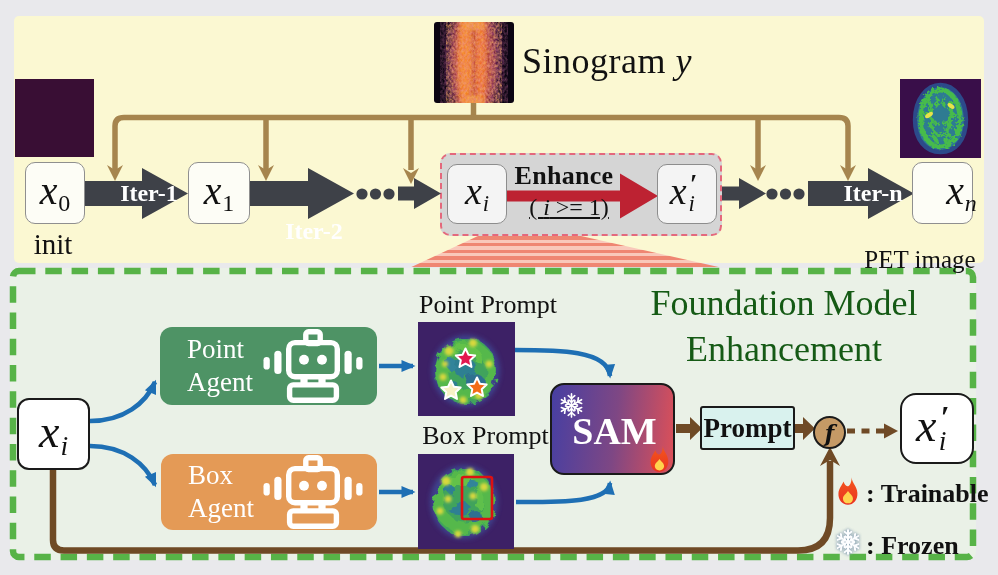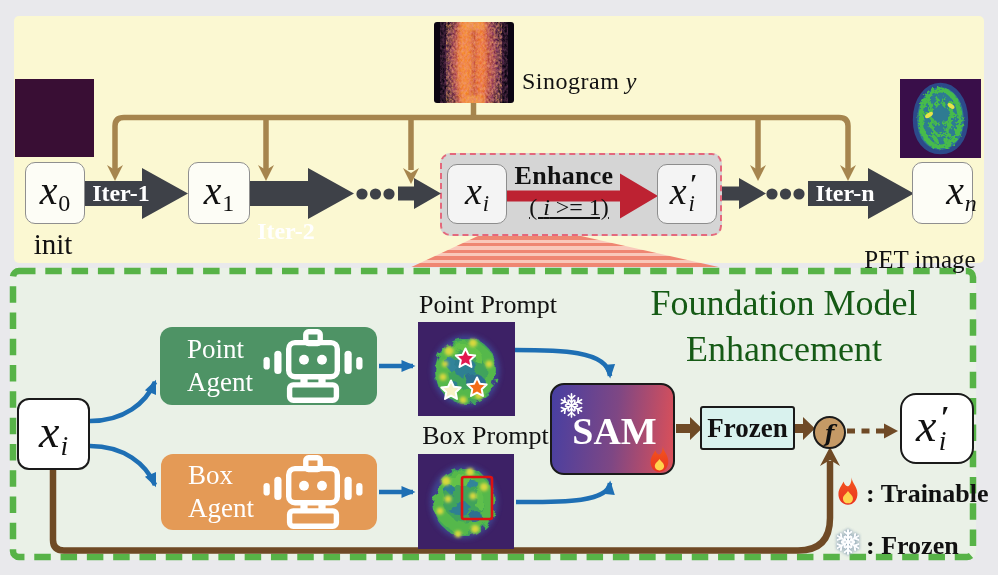--- a/index.html
+++ b/index.html
@@ -23,21 +23,21 @@
   .math{font-family:"Liberation Serif","DejaVu Serif",serif;font-style:italic;line-height:1;}
   .math .sub{font-size:.6em;vertical-align:-0.3em;margin-left:.04em;}
   .math .subd{font-size:.6em;vertical-align:-0.3em;margin-left:.04em;font-style:normal;}
   .math .stack{position:relative;display:inline-block;width:.42em;height:1em;vertical-align:-0.3em;margin-left:.05em;}
   .math .stack .pr{position:absolute;top:-0.24em;left:.06em;font-size:.7em;font-style:normal;font-weight:bold;}
   .math .stack .sb{position:absolute;bottom:-0.02em;left:0;font-size:.6em;}
 
   .toptitle{left:36px;top:19px;width:380px;text-align:center;font-size:35px;letter-spacing:.3px;color:var(--top-title,#7b3a15);}
   .caption{font-size:29px;text-align:center;}
 
-  .iterlabel{font-weight:bold;color:#fff;font-size:24px;text-align:center;line-height:26px;}
+  .iterlabel{font-weight:bold;color:#fff;font-size:24px;text-align:center;line-height:26px;padding-left:28px;}
 
   
   .enhance{left:440px;top:153px;width:282px;height:83px;background:var(--enhance-fill,#d5d5d5);
            border:2.5px dashed var(--enhance-border,#e4687c);border-radius:10px;box-sizing:border-box;}
   .enh-inner-node{background:#f4f4f4;border:1.6px solid #8d8d8d;}
   .enh-title{left:508px;top:161px;width:112px;text-align:center;font-weight:bold;font-size:26px;letter-spacing:.3px;}
   .enh-cond{left:499px;top:194px;width:140px;text-align:center;font-size:24px;text-decoration:underline;}
   .enh-cond .v{font-style:italic;}
 
   
@@ -175,21 +175,21 @@
         <ellipse cx="39" cy="40" rx="19" ry="60" fill="#c14a28" filter="url(#sblur)"></ellipse>
         <ellipse cx="31" cy="40" rx="7" ry="56" fill="#f58222" filter="url(#sblur2)"></ellipse>
         <ellipse cx="47" cy="40" rx="5" ry="52" fill="#ef7020" filter="url(#sblur2)"></ellipse>
         <ellipse cx="40" cy="3" rx="12" ry="6" fill="#f8a030" opacity=".8" filter="url(#sblur2)"></ellipse>
         <ellipse cx="40" cy="79" rx="10" ry="6" fill="#f8a030" opacity=".8" filter="url(#sblur2)"></ellipse>
         <rect x="12" y="0" width="56" height="81" fill="#ffb347" filter="url(#snoise)" opacity="0.9"></rect>
         <rect x="6" y="0" width="68" height="81" fill="#c05aa0" filter="url(#snoise2)" opacity="0.55"></rect>
       </g>
     </svg>
   </div>
-  <div class="abs" style="left:522px;top:40px;font-size:24px;letter-spacing:.5px;margin-top:28px;">
+  <div class="abs" style="left:522px;top:40px;font-size:36px;letter-spacing:.5px;">
     <span>Sinogram</span>
     <span class="math">y</span>
   </div>
 
   <div class="abs" style="left:900px;top:79px;">
     <svg width="81" height="79" viewBox="0 0 81 79">
       <defs>
         <filter id="wig" x="-20%" y="-20%" width="140%" height="140%">
           <feTurbulence type="fractalNoise" baseFrequency="0.25" numOctaves="2" seed="11" result="t"></feTurbulence>
           <feDisplacementMap in="SourceGraphic" in2="t" scale="5"></feDisplacementMap>
@@ -402,21 +402,21 @@
               <stop offset="1" stop-color="#e93223"></stop>
           </linearGradient>
         </defs>
         <path fill="url(#fg)" d="M20.5,1.5 C21,9 27.4,12.5 27.9,21.5 C28.4,30 23,36.5 15.9,36.5 C8.7,36.5 3.4,30.4 3.9,22 C4.3,15.5 8.3,12 10.3,7 C11.3,10.5 13.3,12.5 15.3,13 C17.3,13.5 20.8,9 20.5,1.5 Z"></path>
         <path fill="#ffd34d" d="M16,19 C18.5,23 22.3,24.5 22.3,29 A6.4,6.4 0 0 1 9.6,29 C9.6,24.5 13.5,23 16,19 Z"></path>
       </svg>
     </span>
   </div>
 
   <div class="abs prior">
-    <span>Frozen</span>
+    <span>Prompt</span>
   </div>
 
   <div class="abs fusion">
     <span>f</span>
   </div>
 
   <div class="abs node node-dark" style="left:900px;top:393px;width:74px;height:71px;border-radius:16px;">
     <span class="math" style="font-size:46px;"><span>x</span><span class="stack"><span class="pr">′</span><span class="sb">i</span></span></span>
   </div>
 

